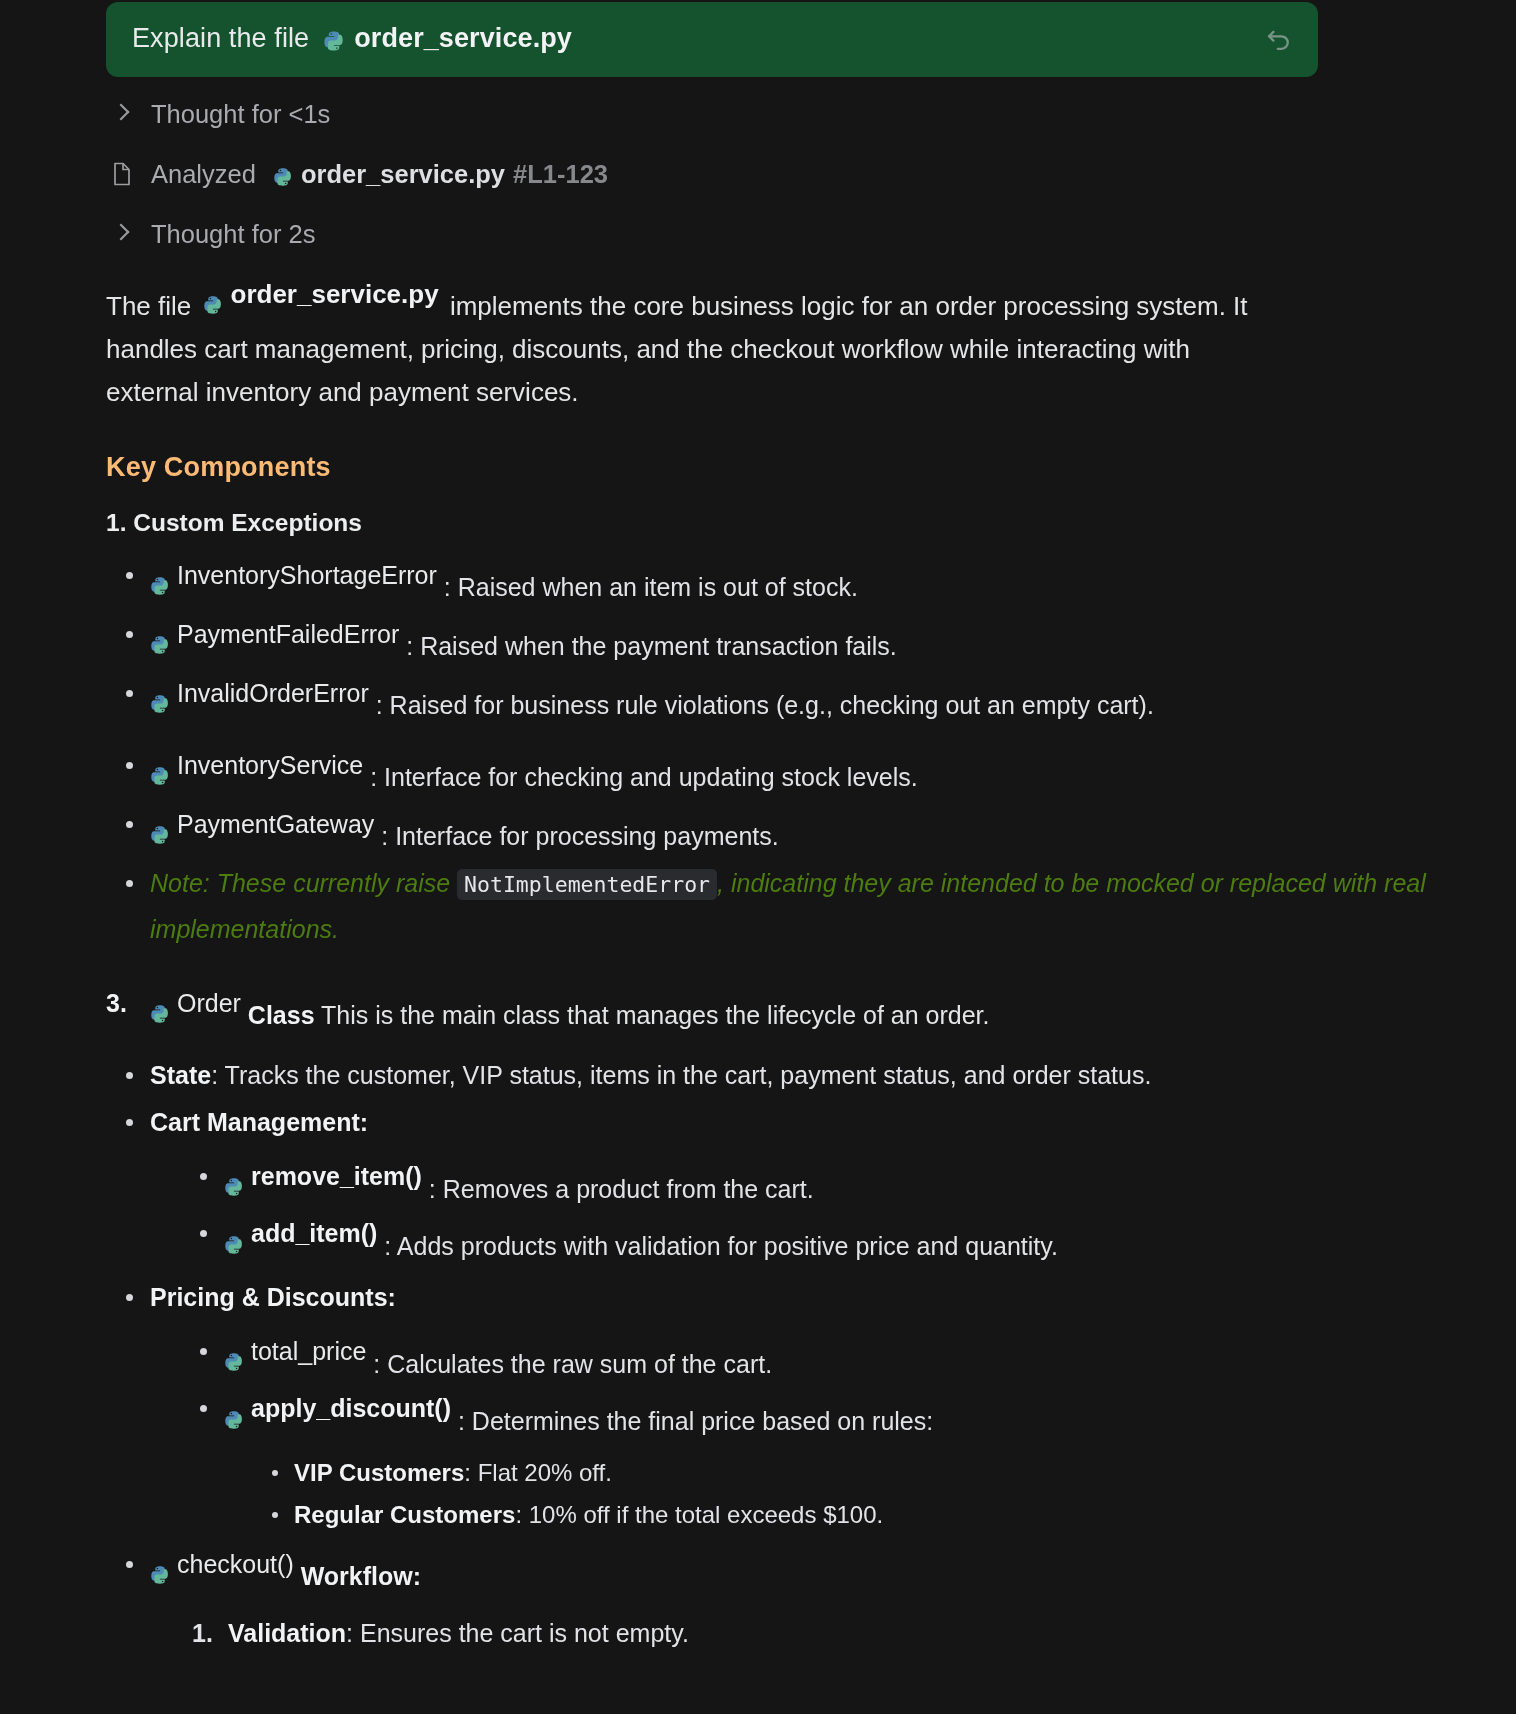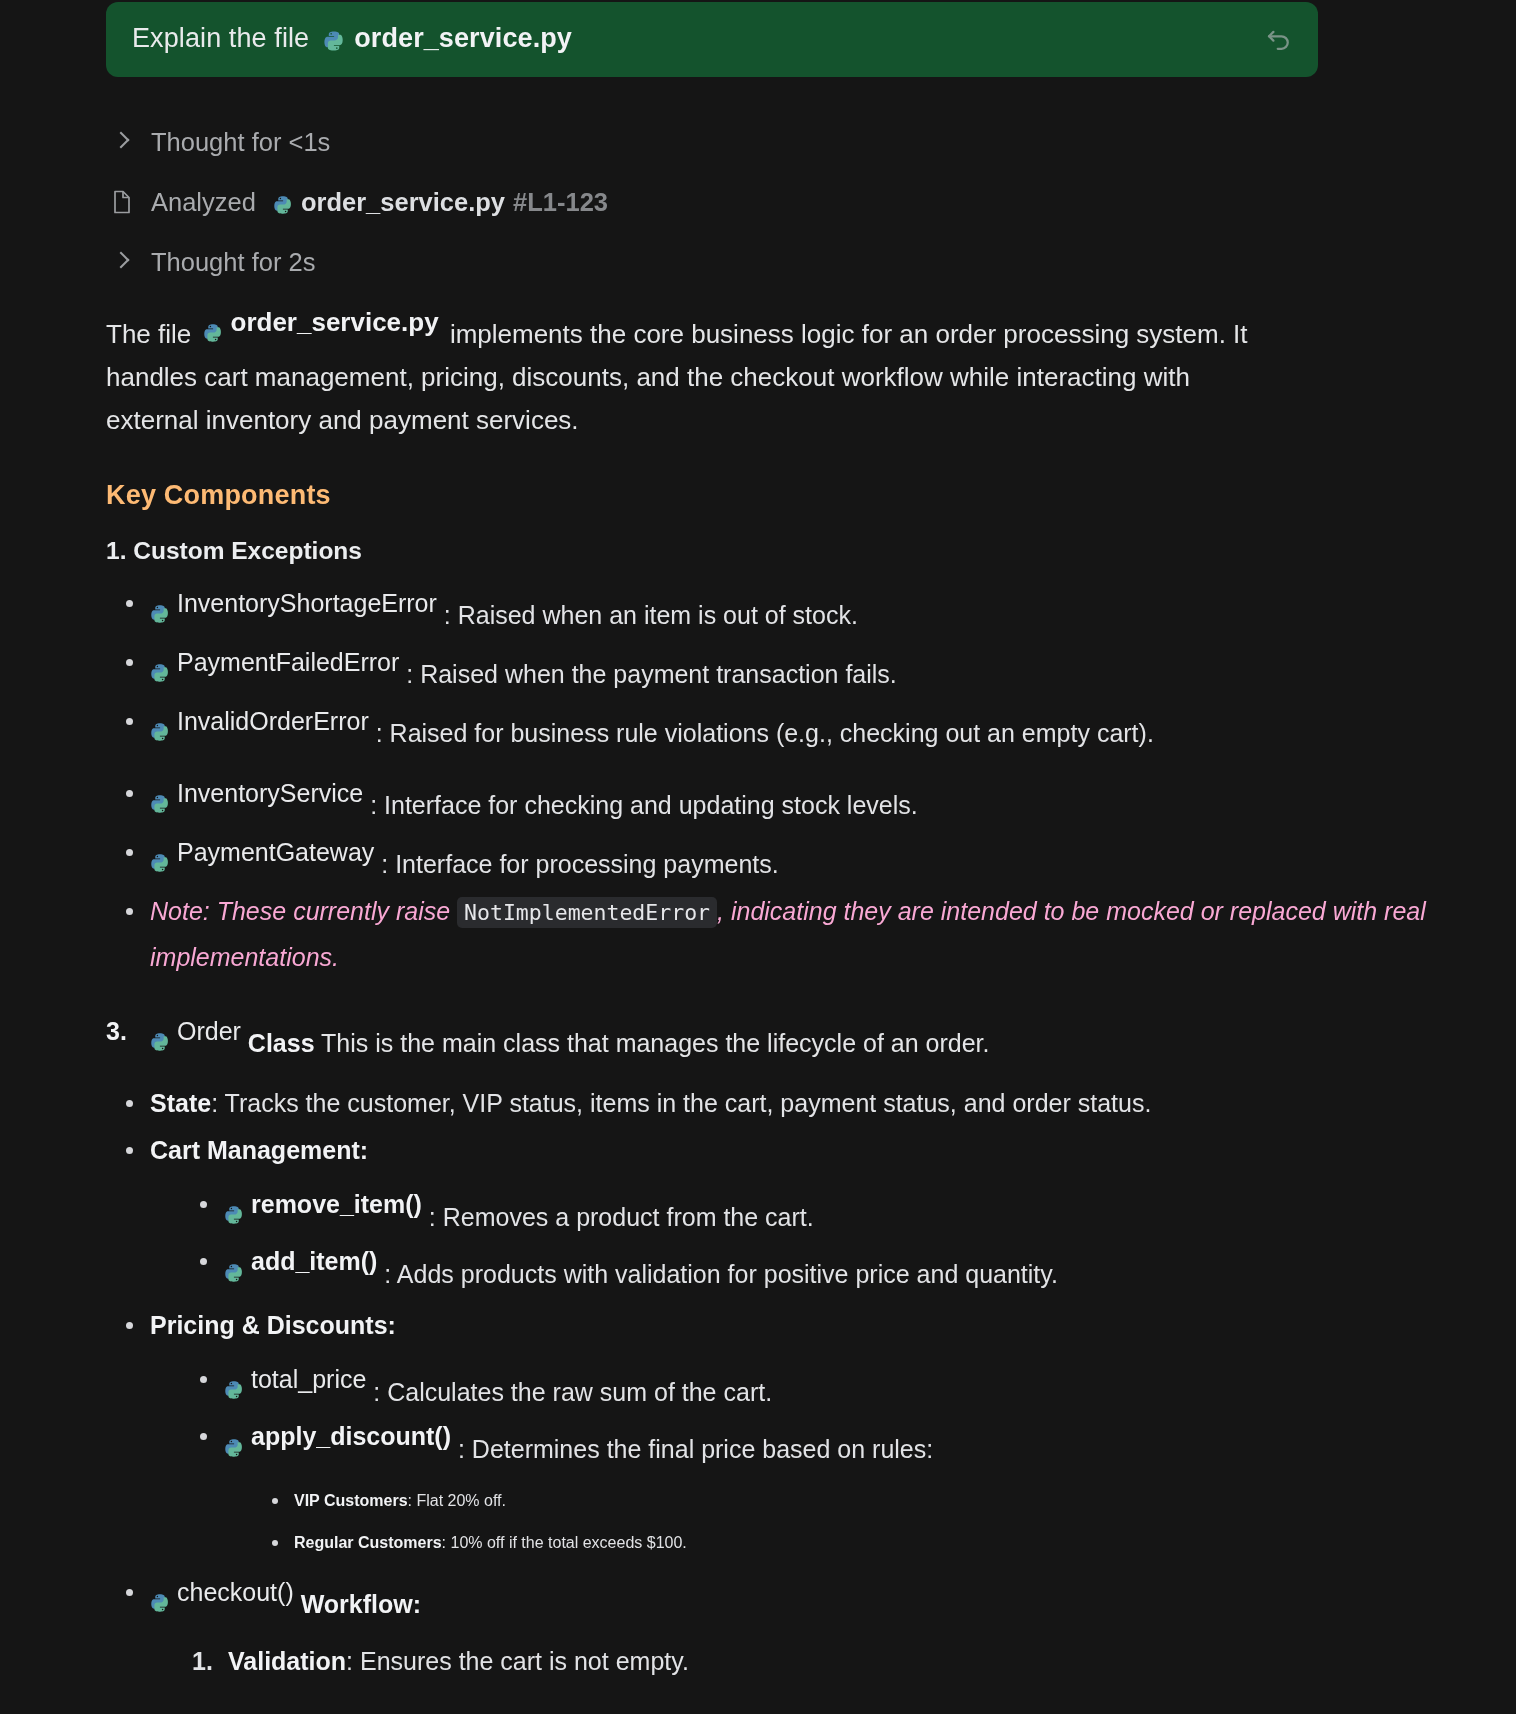--- a/index.html
+++ b/index.html
@@ -70,21 +70,21 @@
   .pyicon {
     display: inline-block;
     width: 22px;
     height: 22px;
     vertical-align: -3px;
     flex: 0 0 auto;
   }
   .pyicon.sm { width: 20px; height: 20px; vertical-align: -3px; }
 
   
-  .steps { margin-top: 44px; }
+  .steps { margin-top: 16px; }
   .step {
     display: flex;
     align-items: center;
     gap: 17px;
     height: 42px;
     margin-bottom: 18px;
     color: #a9abae;
     font-size: 25.5px;
   }
   .step .chev {
@@ -182,21 +182,21 @@
     border-radius: 50%;
     background: #d6d7da;
   }
   ul.l3 {
     margin: 8px 0 4px 0;
     padding-left: 70px;
     list-style: none;
   }
   ul.l3 > li {
     position: relative;
-    font-size: 16px;
+    font-size: 24px;
     line-height: 42px;
     color: #e2e3e6;
   }
   ul.l3 > li::before {
     content: "";
     position: absolute;
     left: -22px;
     top: 18px;
     width: 6px; height: 6px;
     border-radius: 50%;
@@ -234,21 +234,21 @@
   }
   .mono-chip {
     font-family: "DejaVu Sans Mono", monospace;
     font-size: 21.5px;
     background: #2a2b2e;
     border-radius: 5px;
     padding: 3px 7px;
     color: #e6e7ea;
     font-style: normal;
   }
-  .italic { font-style: italic; color: #f9a8d4; }
+  .italic { font-style: italic; color: #4d7c0f; }
 
   .numbered-head {
     font-size: 25px;
     line-height: 44px;
     color: #e4e5e7;
     margin-top: 30px;
     padding-left: 44px;
     position: relative;
   }
   .numbered-head .num { font-weight: 700; color: #f2f3f5; position:absolute; left: 0px; }

